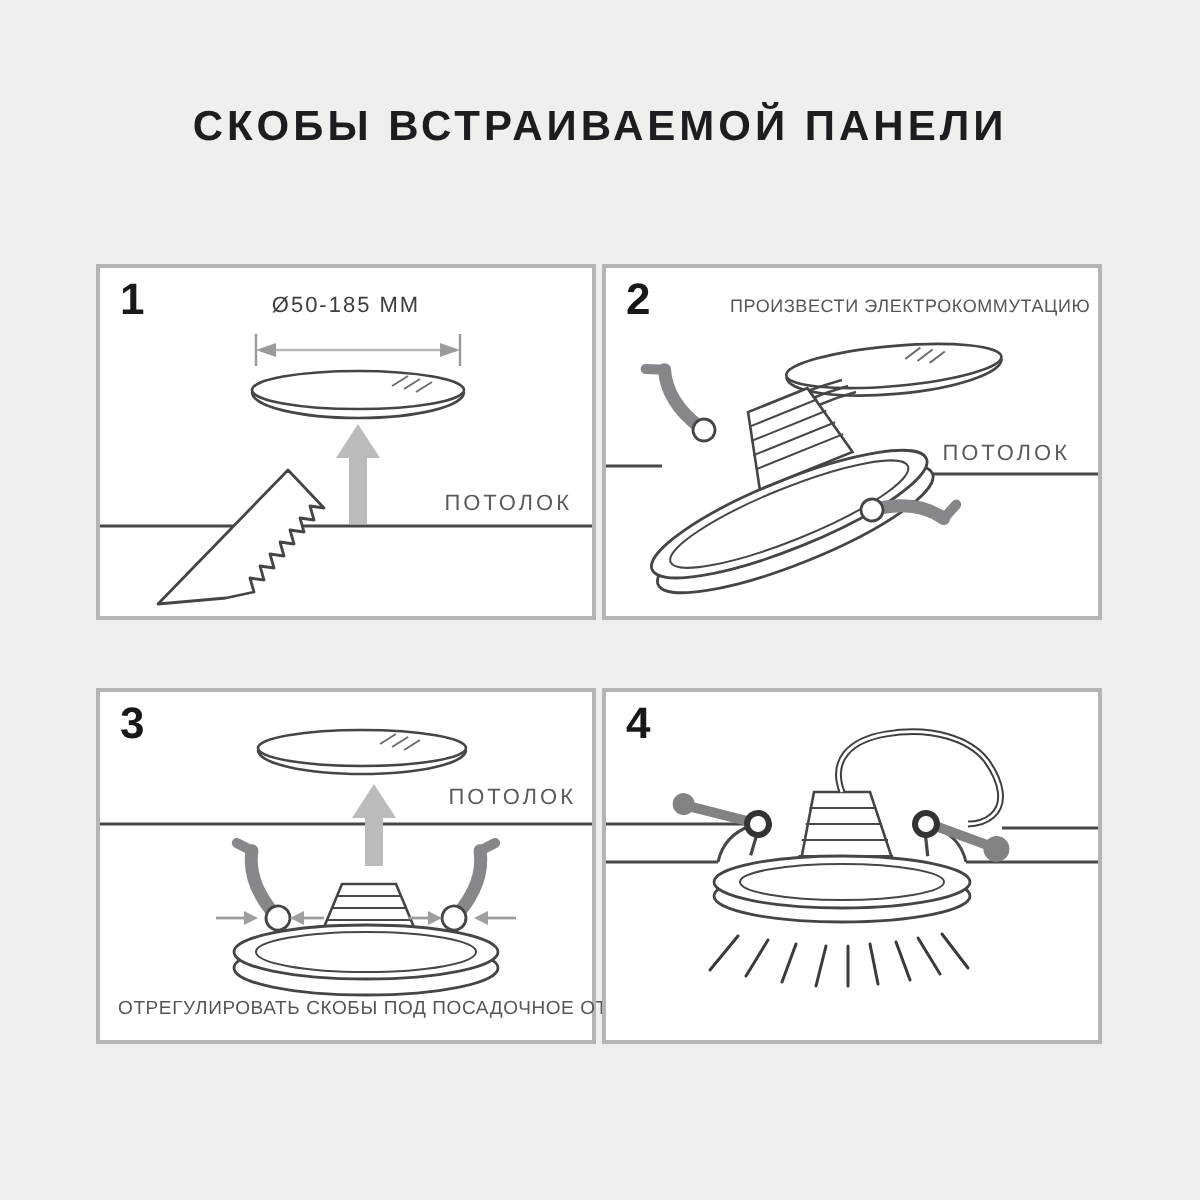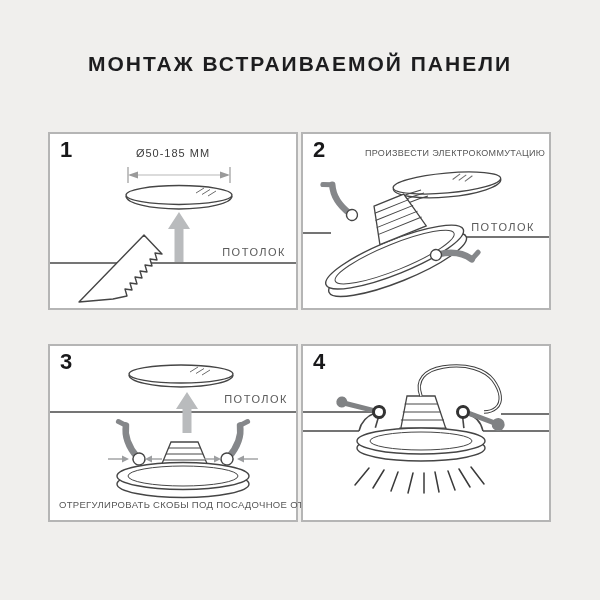--- a/index.html
+++ b/index.html
@@ -37,21 +37,21 @@
   .ceiling-label{
     position:absolute;font-size:11px;letter-spacing:1.5px;color:#5a5a5a;white-space:nowrap;
   }
   #p1 .ceiling-label{top:112px;right:10px;}
   #p2 .ceiling-label{top:87px;right:14px;}
   #p3 .ceiling-label{top:47px;right:8px;}
 </style>
 </head>
 <body>
 
-<div class="title">МОНТАЖ ВСТРАИВАЕМОЙ ПАНЕЛИ</div>
+<div class="title">СКОБЫ ВСТРАИВАЕМОЙ ПАНЕЛИ</div>
 
 <section class="panel" id="p1">
   <svg viewBox="0 0 246 174" width="246" height="174">
     <g stroke="#9a9a9a" stroke-width="1.2">
       <line x1="78" y1="33" x2="78" y2="49"></line>
       <line x1="180" y1="33" x2="180" y2="49"></line>
       <line x1="80" y1="41" x2="178" y2="41" stroke="#b8b8b8"></line>
       <polygon points="78,41 88,37.5 88,44.5" fill="#9a9a9a" stroke="none"></polygon>
       <polygon points="180,41 170,37.5 170,44.5" fill="#9a9a9a" stroke="none"></polygon>
     </g>

